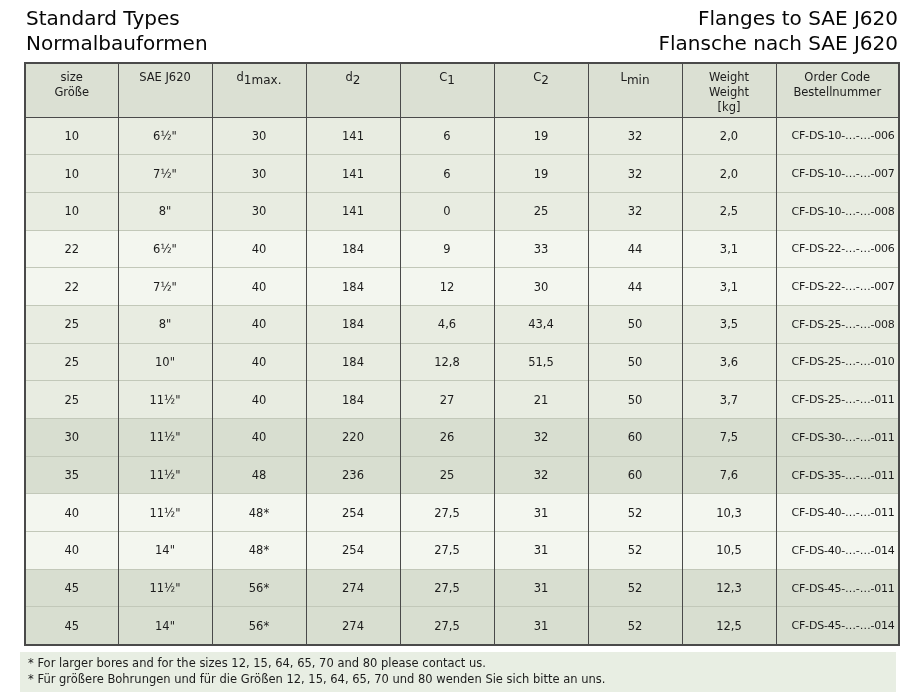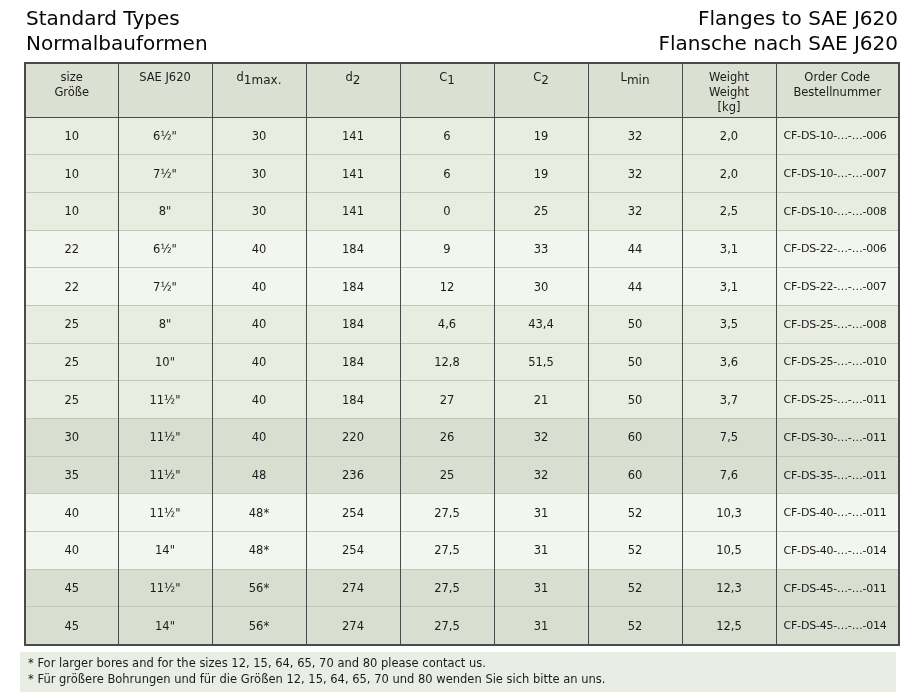--- a/index.html
+++ b/index.html
@@ -46,21 +46,21 @@
     font-weight: normal; text-align: center;
     border-bottom: 1.5px solid var(--border-dark);
     line-height: 15px;
   }
   thead th sub { font-size: 12px; line-height: 1; }
   tbody td {
     height: 37.7px; text-align: center; vertical-align: middle;
     border-top: 1px solid var(--row-sep);
   }
   tbody tr:first-child td { border-top: none; }
-  td.order-cell { text-align: left; padding-left: 7px; font-size: 11px; letter-spacing: -0.2px; }
+  td.order-cell { text-align: left; padding-left: 15px; font-size: 11px; letter-spacing: -0.2px; }
   tr.shade-a td { background: var(--row-a); }
   tr.shade-b td { background: var(--row-b); }
   tr.shade-c td { background: var(--row-c); }
 
   .footnotes {
     position: absolute; top: 652px; left: 20px; width: 876px;
     background: var(--footnote-bg);
     padding: 3px 8px 5px 8px;
     font-size: 11.5px; line-height: 16px;
   }

